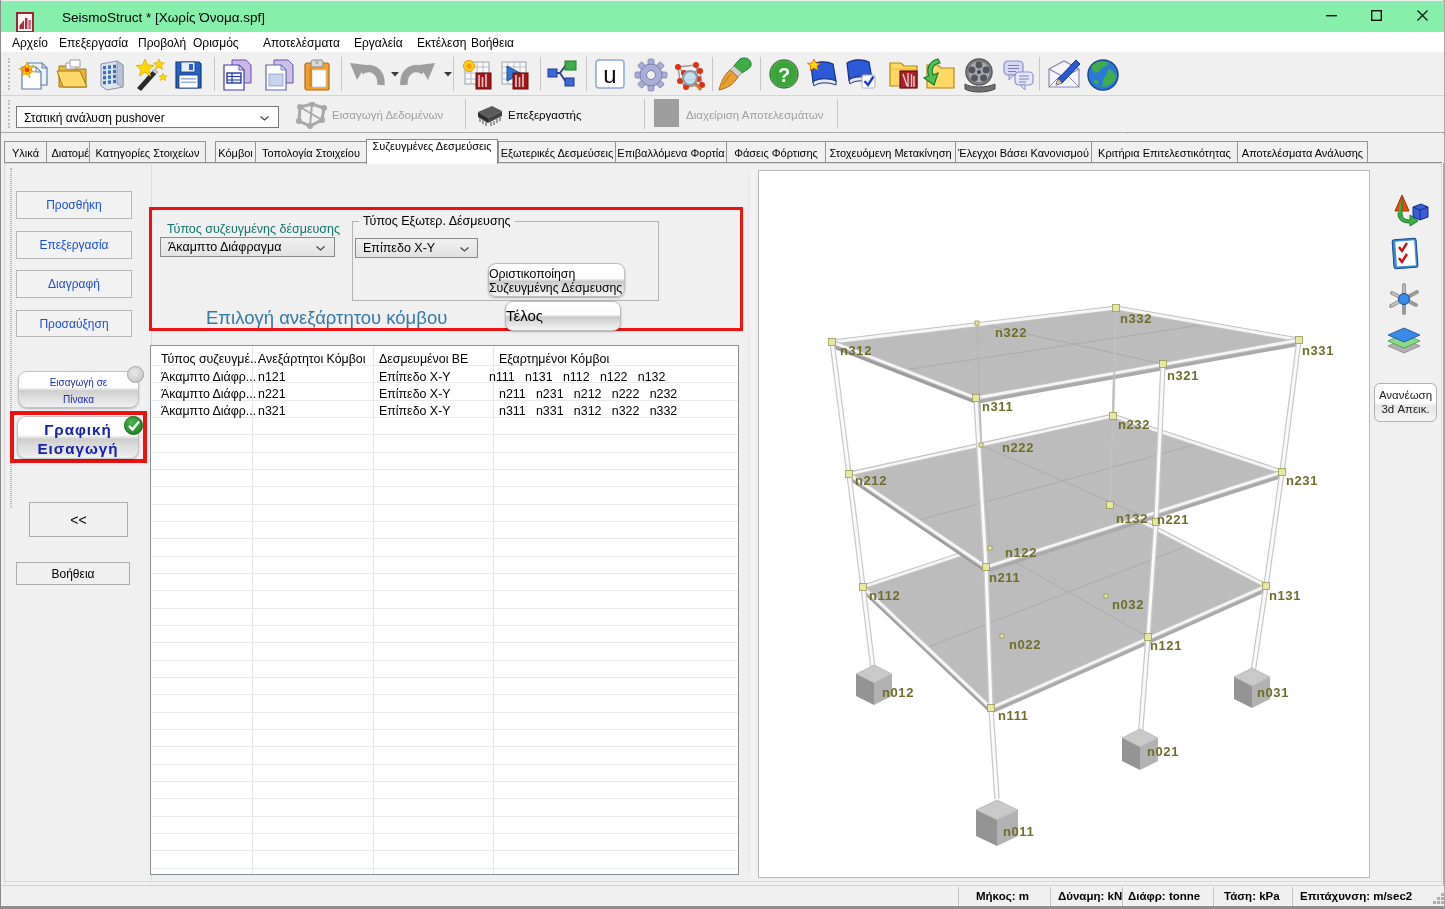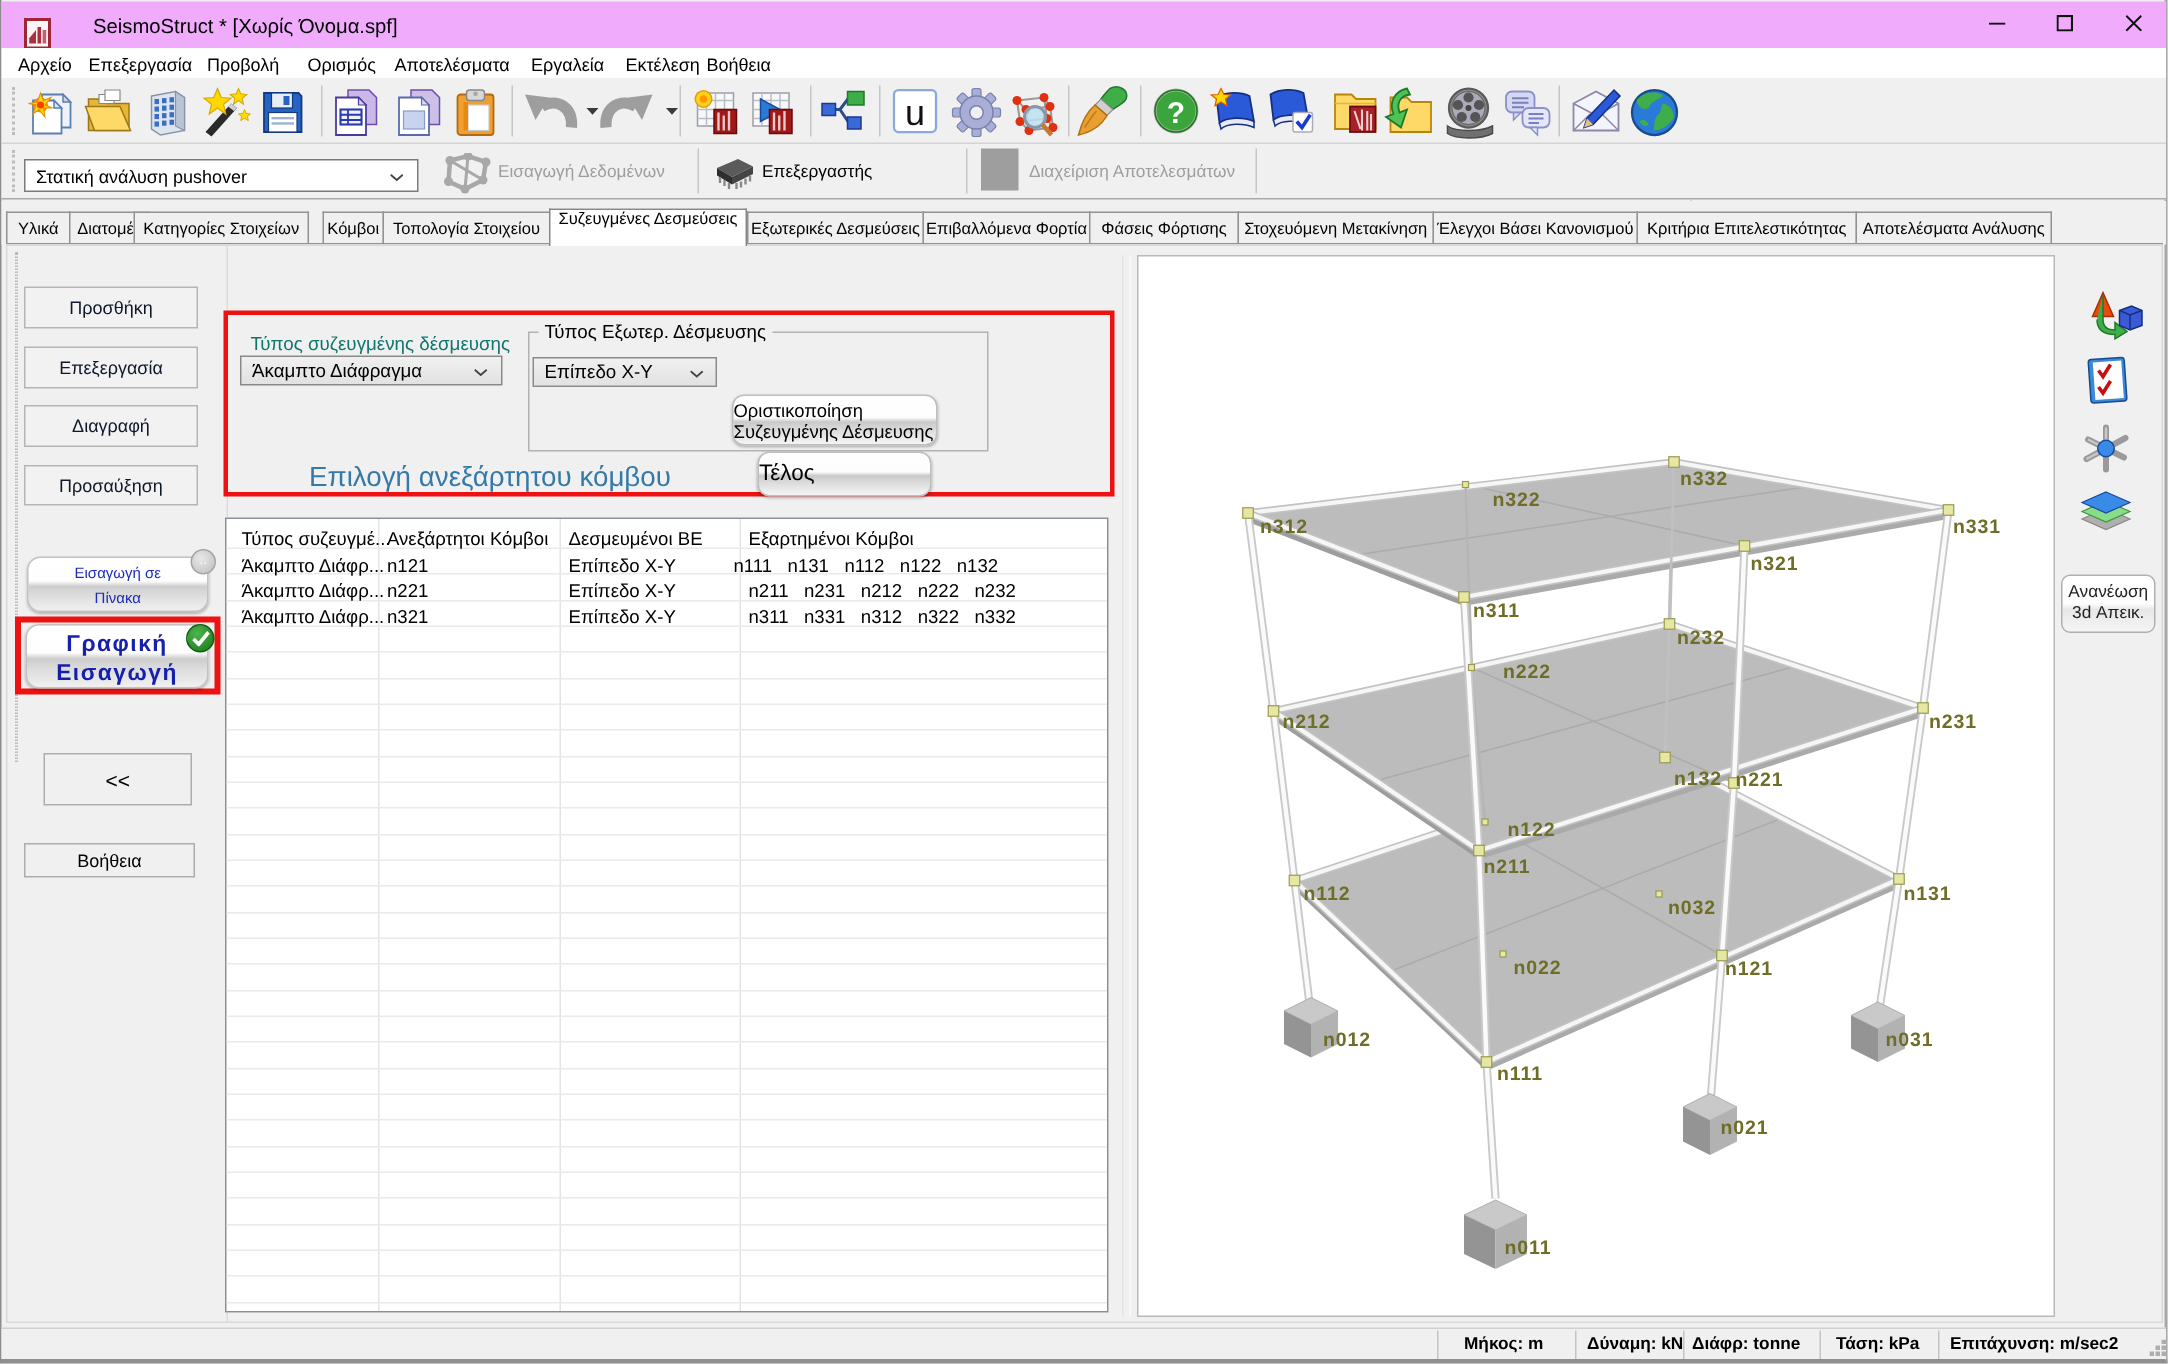--- a/index.html
+++ b/index.html
@@ -1,41 +1,41 @@
 <!DOCTYPE html>
 <html><head>
 <meta charset="utf-8">
 <style>
 *{margin:0;padding:0;box-sizing:border-box;}
 html,body{width:1445px;height:909px;overflow:hidden;background:#f0f0f0;
 font-family:"Liberation Sans",sans-serif;}
 .abs{position:absolute;}
 #win{position:absolute;left:0;top:0;width:1445px;height:909px;background:#f0f0f0;
 border-left:1px solid #8c8c8c;border-right:2px solid #a8a8a8;border-bottom:3px solid #8f8f8f;}
-#titlebar{position:absolute;left:0;top:1px;width:1443px;height:31px;background:#f0abfc;}
+#titlebar{position:absolute;left:0;top:1px;width:1443px;height:31px;background:#86efac;}
 .title-txt{position:absolute;left:61px;top:9px;font-size:13.5px;color:#000;}
 #menubar{position:absolute;left:0;top:32px;width:1443px;height:20px;background:#ffffff;}
 .mi{position:absolute;top:4px;font-size:12px;color:#000;}
 #tb1{position:absolute;left:0;top:52px;width:1443px;height:44px;background:#f0f0f0;border-bottom:1px solid #d4d4d4;}
 #tb1edge{position:absolute;left:1126px;top:54px;width:1px;height:40px;background:#c9c9c9;}
 .sep1{position:absolute;top:5px;width:1px;height:34px;background:#c6c6c6;}
 .ti{position:absolute;top:5px;}
 #tb2{position:absolute;left:0;top:96px;width:1443px;height:37px;background:#f0f0f0;border-bottom:1px solid #a9a9a9;}
 .sep2{position:absolute;top:3px;width:1px;height:30px;background:#c6c6c6;}
 #combo-main{position:absolute;left:15px;top:10px;width:263px;height:22px;background:#fff;border:1px solid #7a7a7a;font-size:12px;color:#000;padding:4px 0 0 7px;}
 .tb2txt{position:absolute;top:13px;font-size:11.5px;}
 .gray{color:#9e9e9e;}
 #tabs{position:absolute;left:0;top:134px;width:1443px;height:29px;background:#f0f0f0;}
 .tab{position:absolute;top:7px;height:21px;background:#f0f0f0;border:1px solid #929292;border-bottom:none;
 font-size:11px;color:#000;text-align:center;padding-top:5px;white-space:nowrap;overflow:hidden;}
 .tab.act{top:5px;height:25px;background:#fff;z-index:3;border-color:#888;padding-top:0;}
 #tabline{position:absolute;left:3px;top:162px;width:1438px;height:1px;background:#929292;}
 #content{position:absolute;left:3px;top:163px;width:1438px;height:719px;background:#f0f0f0;border:1px solid #d9d9d9;}
 
-.sbtn{position:absolute;background:#f2f2f2;border:1px solid #b5b5b5;color:#0f172a;font-size:12px;
+.sbtn{position:absolute;background:#f2f2f2;border:1px solid #b5b5b5;color:#1d4ed8;font-size:12px;
 display:flex;align-items:center;justify-content:center;}
 .gloss{position:absolute;border:1px solid #c2c2c2;border-radius:9px;
 background:linear-gradient(180deg,#ffffff 0%,#fefefe 44%,#cdcdcd 54%,#dcdcdc 70%,#f0f0f0 100%);
 box-shadow:0 1px 2px rgba(0,0,0,0.25);text-align:center;}
 .gloss .t{position:relative;color:#1b2cba;}
 #redbox1{position:absolute;left:9px;top:411px;width:137px;height:52px;border:4px solid #ee1111;}
 #redbox2{position:absolute;left:148px;top:207px;width:594px;height:124px;border:3px solid #ee1111;background:#f0f0f0;z-index:2;}
 .lbl{position:absolute;font-size:12.5px;color:#0f766e;}
 .combo{position:absolute;height:20px;background:linear-gradient(180deg,#f0f0f0,#e2e2e2);border:1px solid #8a8a8a;
 font-size:12.5px;color:#000;padding:2px 0 0 7px;}
@@ -77,21 +77,21 @@
         <rect x="0.7" y="0.7" width="9.6" height="9.6" fill="none" stroke="#111" stroke-width="1.4"></rect>
       </svg>
  <svg class="wbtn-ic" style="left:1416px;top:9px" width="11" height="11">
         <path d="M0.5 0.5 L10.5 10.5 M10.5 0.5 L0.5 10.5" stroke="#111" stroke-width="1.3"></path>
       </svg>
 </div>
 <div id="menubar">
  <div class="mi" style="left:11px">Αρχείο</div>
  <div class="mi" style="left:58px">Επεξεργασία</div>
  <div class="mi" style="left:137px">Προβολή</div>
- <div class="mi" style="left:204px">Ορισμός</div>
+ <div class="mi" style="left:192px">Ορισμός</div>
  <div class="mi" style="left:262px">Αποτελέσματα</div>
  <div class="mi" style="left:353px">Εργαλεία</div>
  <div class="mi" style="left:416px">Εκτέλεση</div>
  <div class="mi" style="left:470px">Βοήθεια</div>
 </div>
 <div id="tb1">
       <div class="abs" style="left:7px;top:6px;width:3px;height:32px;border-left:2px dotted #bdbdbd"></div>
       <svg class="ti" style="left:17px;top:5px" width="34" height="36" viewBox="0 0 34 36">
         <path d="M10 6 L24 6 L29 11 L29 28 L10 28 Z" fill="#eef3fb" stroke="#5b7fae" stroke-width="1.2"></path>
 <path d="M24 6 L24 11 L29 11 Z" fill="#c9d8ec" stroke="#5b7fae" stroke-width="1"></path>

